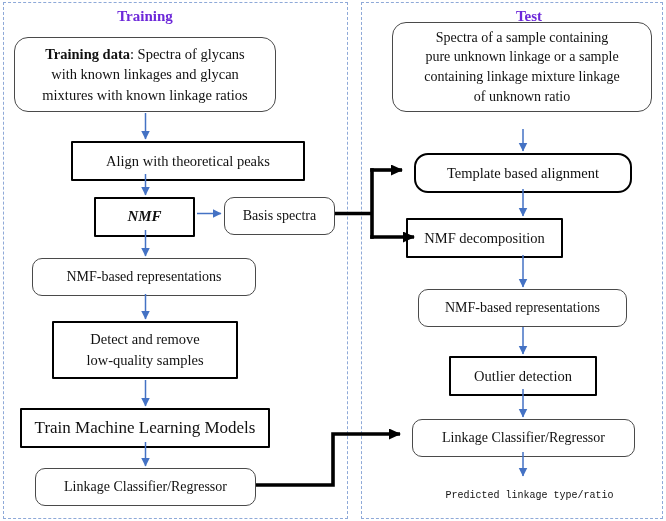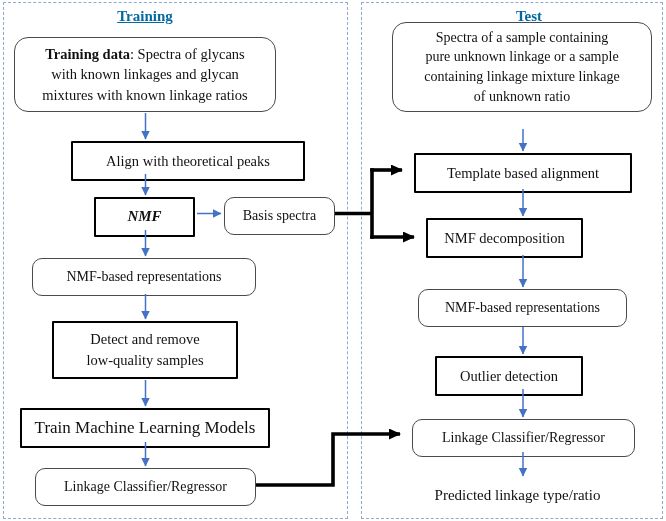--- a/index.html
+++ b/index.html
@@ -1,21 +1,21 @@
 <!DOCTYPE html>
 <html><head>
 <meta charset="utf-8">
 <style>
   html,body{margin:0;padding:0;background:#ffffff;}
   .canvas{
     position:relative;width:666px;height:521px;background:#ffffff;
     font-family:"Liberation Serif","DejaVu Serif",serif;color:#111111;overflow:hidden;
   }
   .panel{position:absolute;border:1.6px dashed #8EA9D8;background:transparent;}
-  .panel-title{position:absolute;font-weight:bold;font-size:15px;text-align:center;color:#0369a1;text-decoration:underline;}
+  .panel-title{position:absolute;font-weight:bold;font-size:15px;text-align:center;color:#6d28d9;}
   .node{
     position:absolute;display:flex;align-items:center;justify-content:center;
     text-align:center;background:#ffffff;box-sizing:border-box;
     font-size:14px;line-height:1.42;white-space:pre-line;padding:18px 4px;
   }
   .rounded{border:1.3px solid #4A4A4A;border-radius:10px;}
   .rounded-lg{border:1.3px solid #4A4A4A;border-radius:14px;}
   .thick{border:2.6px solid #000000;border-radius:1px;}
   .plain{border:none;background:transparent;}
   .bold{font-weight:bold;}
@@ -51,31 +51,31 @@
 
   <div class="node thick" style="left:20px;top:408px;width:250px;height:33px;font-size:17px;">Train Machine Learning Models</div>
 
   <div class="node rounded" style="left:35px;top:468px;width:221px;height:32px;">Linkage Classifier/Regressor</div>
 
   <div class="node rounded-lg" style="left:392px;top:22px;width:260px;height:90px;line-height:1.4;">Spectra of a sample containing
 pure unknown linkage or a sample
 containing linkage mixture linkage
 of unknown ratio</div>
 
-  <div class="node thick" style="left:414px;top:153px;width:218px;height:35px;font-size:14.5px;">Template based alignment</div>
+  <div class="node thick" style="left:414px;top:153px;width:218px;height:35px;font-size:14.5px;border-radius:14px;">Template based alignment</div>
 
-  <div class="node thick" style="left:426px;top:218px;width:157px;height:36px;font-size:14.5px;">NMF decomposition</div>
+  <div class="node thick" style="left:406px;top:218px;width:157px;height:36px;font-size:14.5px;">NMF decomposition</div>
 
   <div class="node rounded" style="left:418px;top:289px;width:209px;height:37px;">NMF-based representations</div>
 
-  <div class="node thick" style="left:435px;top:356px;width:148px;height:32px;font-size:14.5px;">Outlier detection</div>
+  <div class="node thick" style="left:449px;top:356px;width:148px;height:32px;font-size:14.5px;">Outlier detection</div>
 
   <div class="node rounded" style="left:412px;top:419px;width:223px;height:32px;">Linkage Classifier/Regressor</div>
 
-  <div class="node plain" style="left:396px;top:478px;width:243px;height:22px;font-size:15px;">Predicted linkage type/ratio</div>
+  <div class="node plain" style="left:408px;top:478px;width:243px;height:22px;font-size:10px;font-family:Liberation Mono, monospace;">Predicted linkage type/ratio</div>
 
   <svg class="arrows" viewBox="0 0 666 521">
     <defs>
       <marker id="mblue" markerUnits="userSpaceOnUse" markerWidth="10" markerHeight="10" refX="8.5" refY="4.5" orient="auto">
         <path d="M0,0 L9,4.5 L0,9 Z" fill="#4472C4"></path>
       </marker>
       <marker id="mblack" markerUnits="userSpaceOnUse" markerWidth="13" markerHeight="12" refX="11" refY="5.5" orient="auto">
         <path d="M0,0 L12,5.5 L0,11 Z" fill="#000000"></path>
       </marker>
     </defs>

